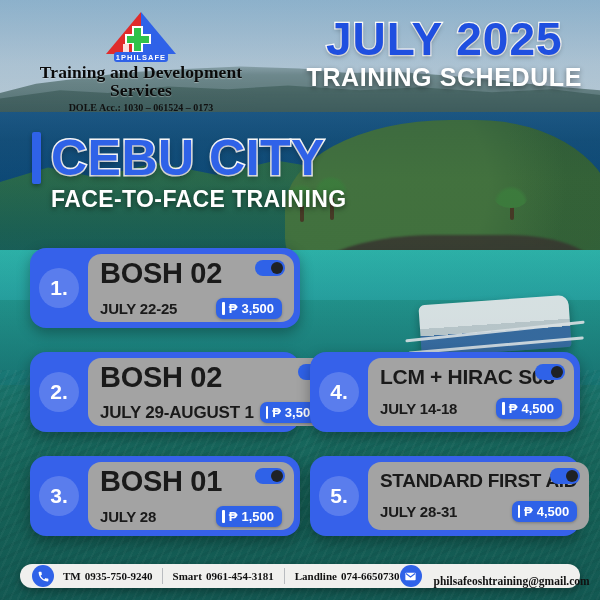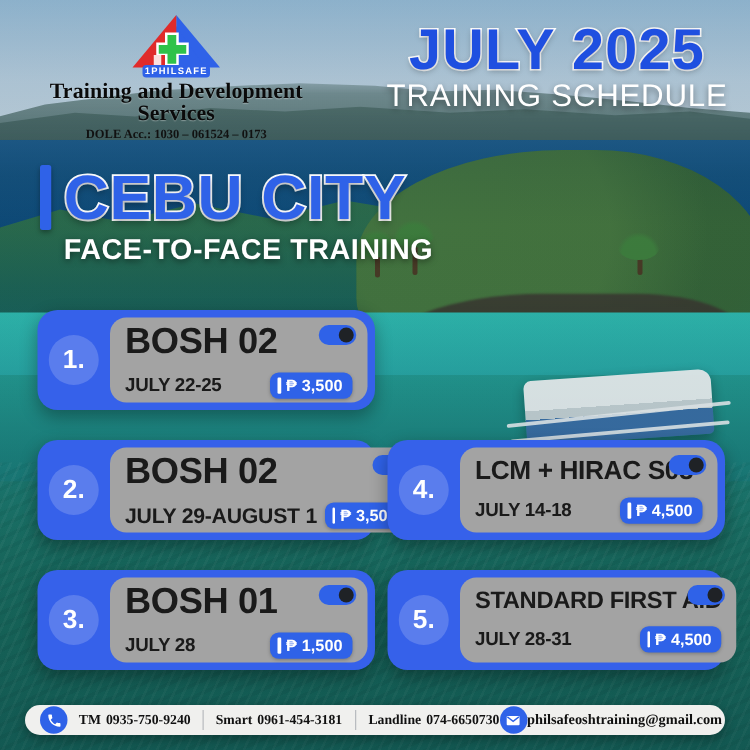--- a/index.html
+++ b/index.html
@@ -121,21 +121,21 @@
 
   .title-block { position:absolute; right:18px; top:18px; text-align:center; }
   .title-main {
     font-size:46px; font-weight:bold; letter-spacing:1px; line-height:.95;
     color:#1f4fe0;
     -webkit-text-stroke:2.5px #ffffff;
     paint-order:stroke fill;
     text-shadow:0 2px 5px rgba(0,0,0,.28);
   }
   .title-sub {
-    font-size:25px; font-weight:normal; color:#ffffff; letter-spacing:.6px;
+    font-size:25px; font-weight:bold; color:#ffffff; letter-spacing:.6px;
     margin-top:1px; text-shadow:0 2px 5px rgba(0,0,0,.45);
   }
 
   
   .city-block { position:absolute; left:32px; top:132px; }
   .city-row { display:flex; align-items:center; gap:10px; }
   .city-bar { width:9px; height:52px; background:#2f62e8; border-radius:2px; box-shadow:0 2px 4px rgba(0,0,0,.35); }
   .city-name {
     font-size:50px; font-weight:bold; letter-spacing:.5px; line-height:1;
     color:#2f62e8;
@@ -209,21 +209,21 @@
   .circ-icon {
     width:22px; height:22px; border-radius:50%; background:#2f62e8;
     display:flex; align-items:center; justify-content:center; flex:0 0 22px;
     color:#fff;
   }
   .contact { font-size:11px; font-weight:bold; color:#111; white-space:nowrap; }
   .contact .lbl { margin-right:4px; }
   .vdiv { width:1px; height:16px; background:#b9bcc0; }
   .f-left { display:flex; align-items:center; gap:9px; }
   .f-mid { display:flex; align-items:center; gap:10px; margin-left:9px; flex:1; }
-  .f-right { display:flex; align-items:center; gap:0; }
+  .f-right { display:flex; align-items:flex-end; gap:12px; }
   .email { font-size:11.5px; font-weight:bold; color:#111; white-space:nowrap; }
 </style>
 </head>
 <body>
 
 <div id="bg">
   <div class="sky"></div>
   <div class="far-hills"></div>
   <div class="far-hills2"></div>
   <div class="deep-sea"></div>

